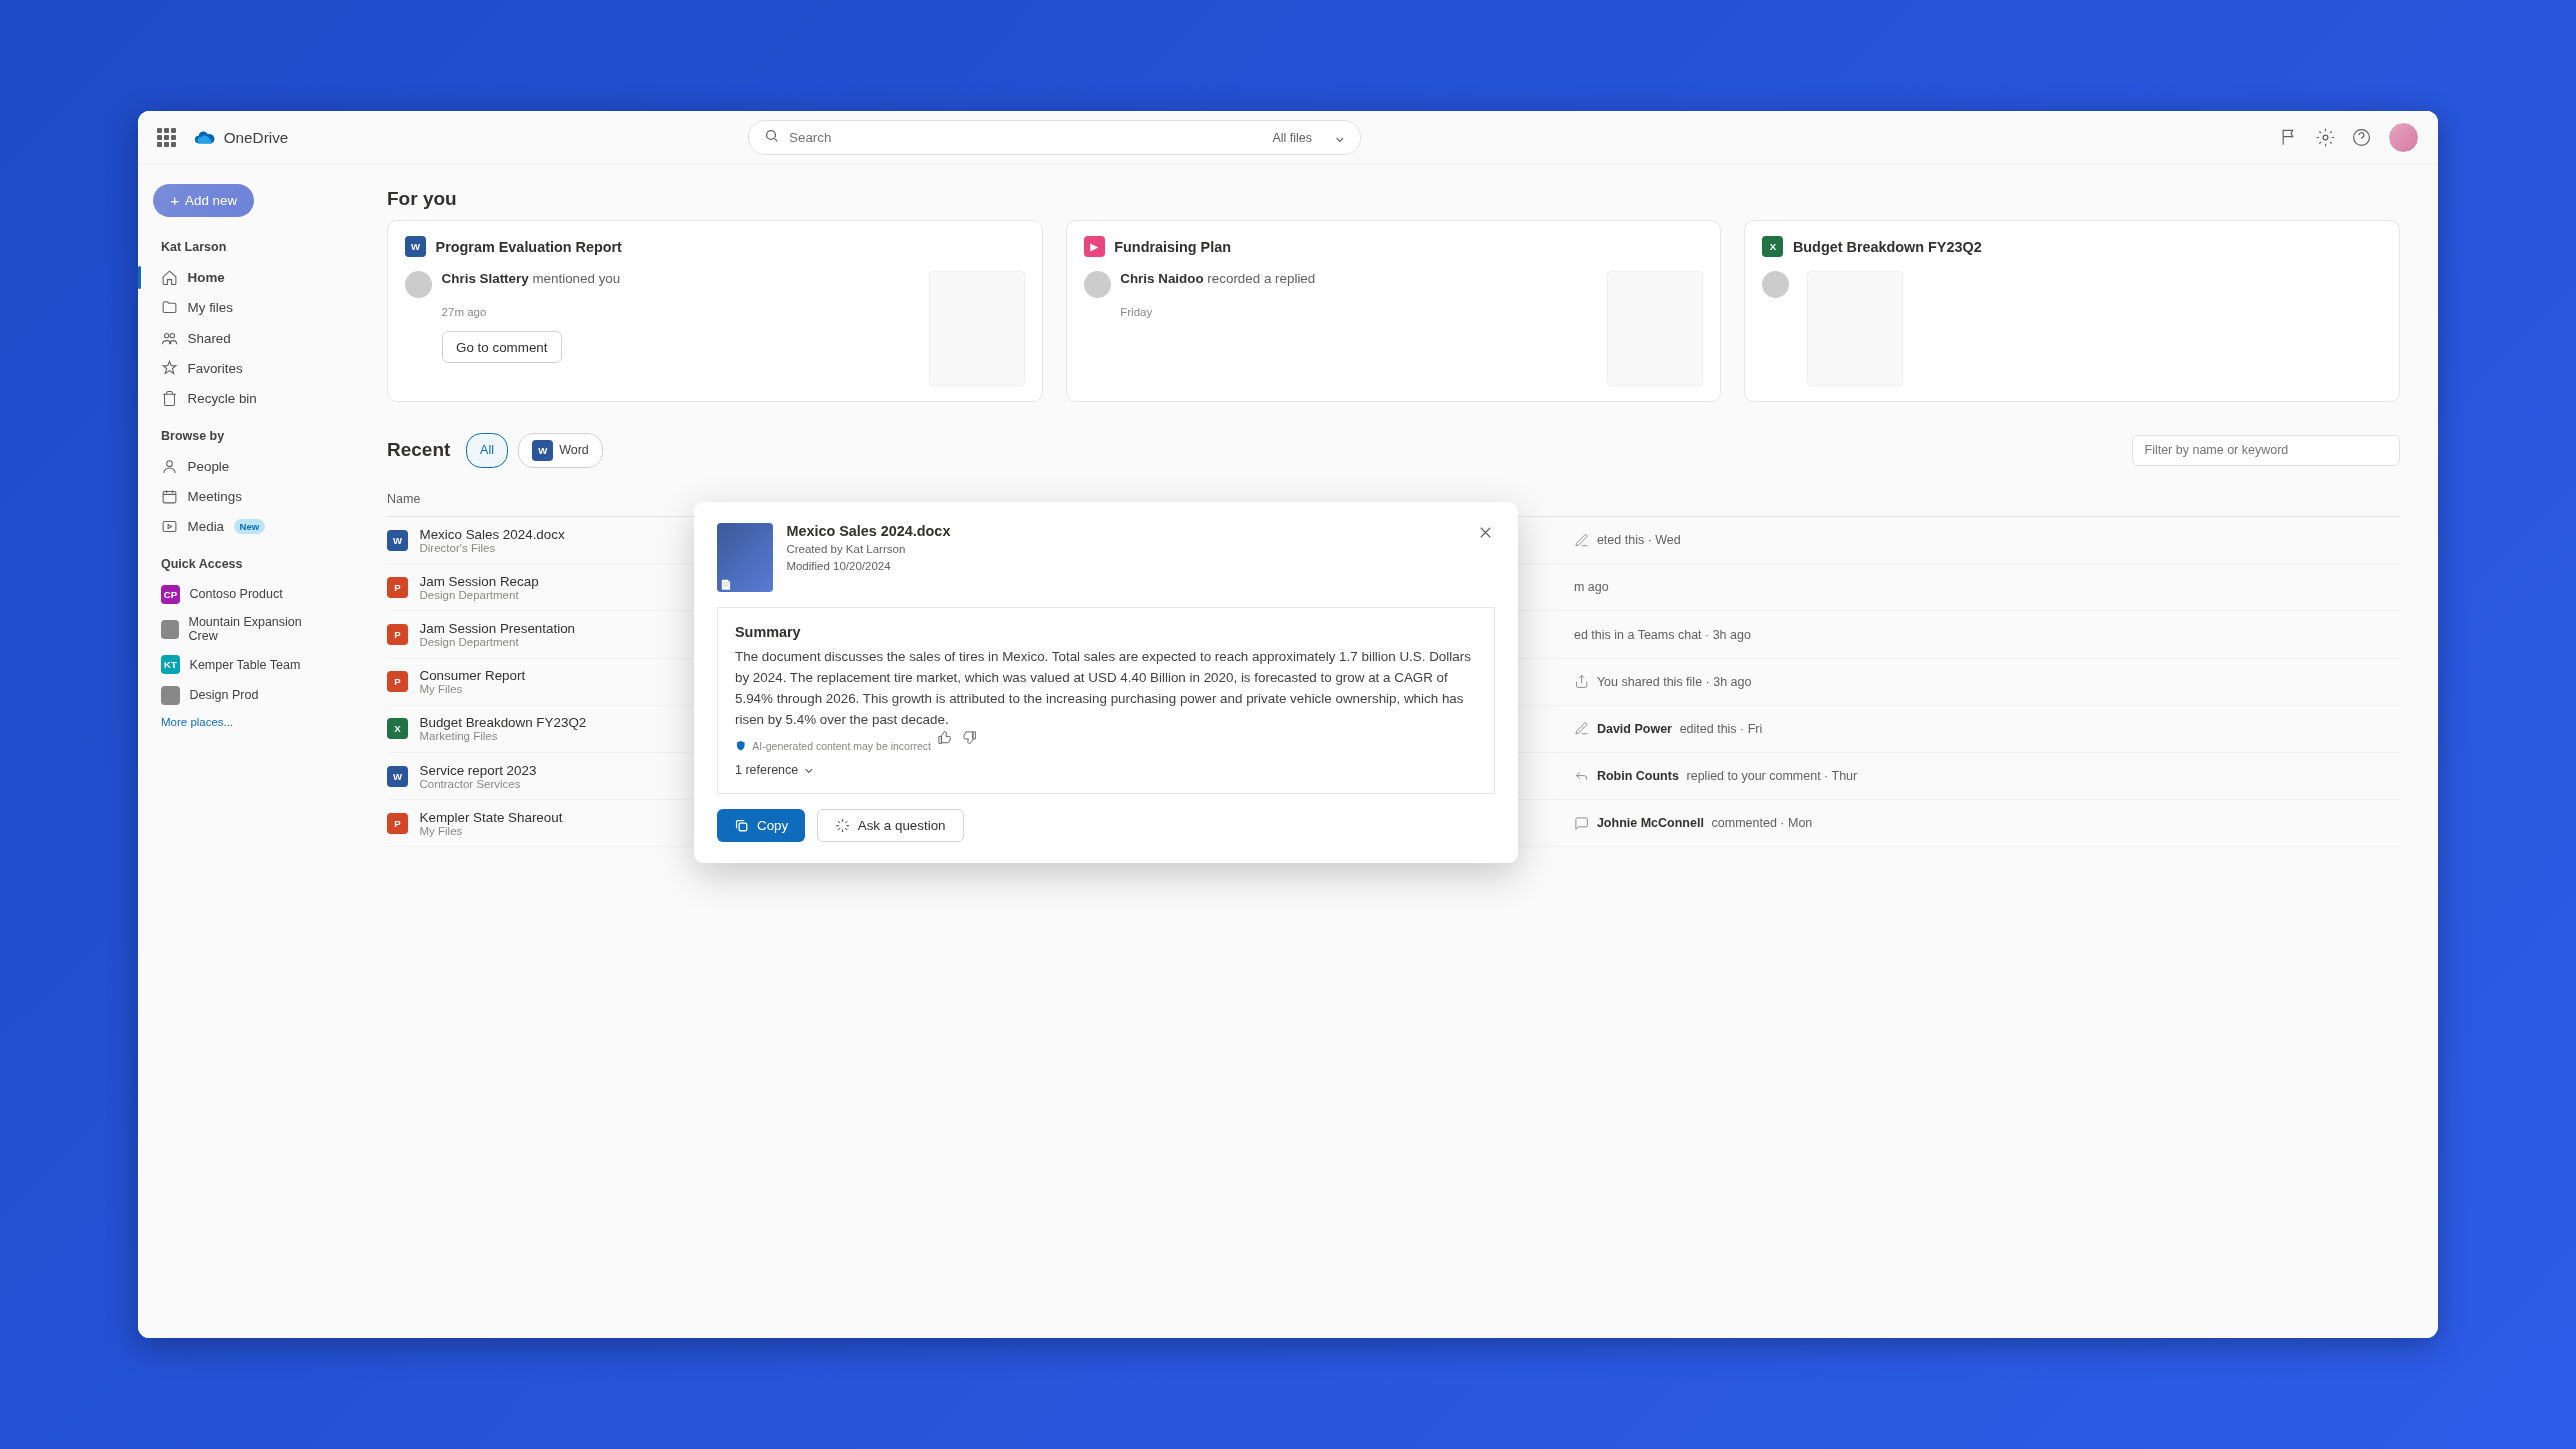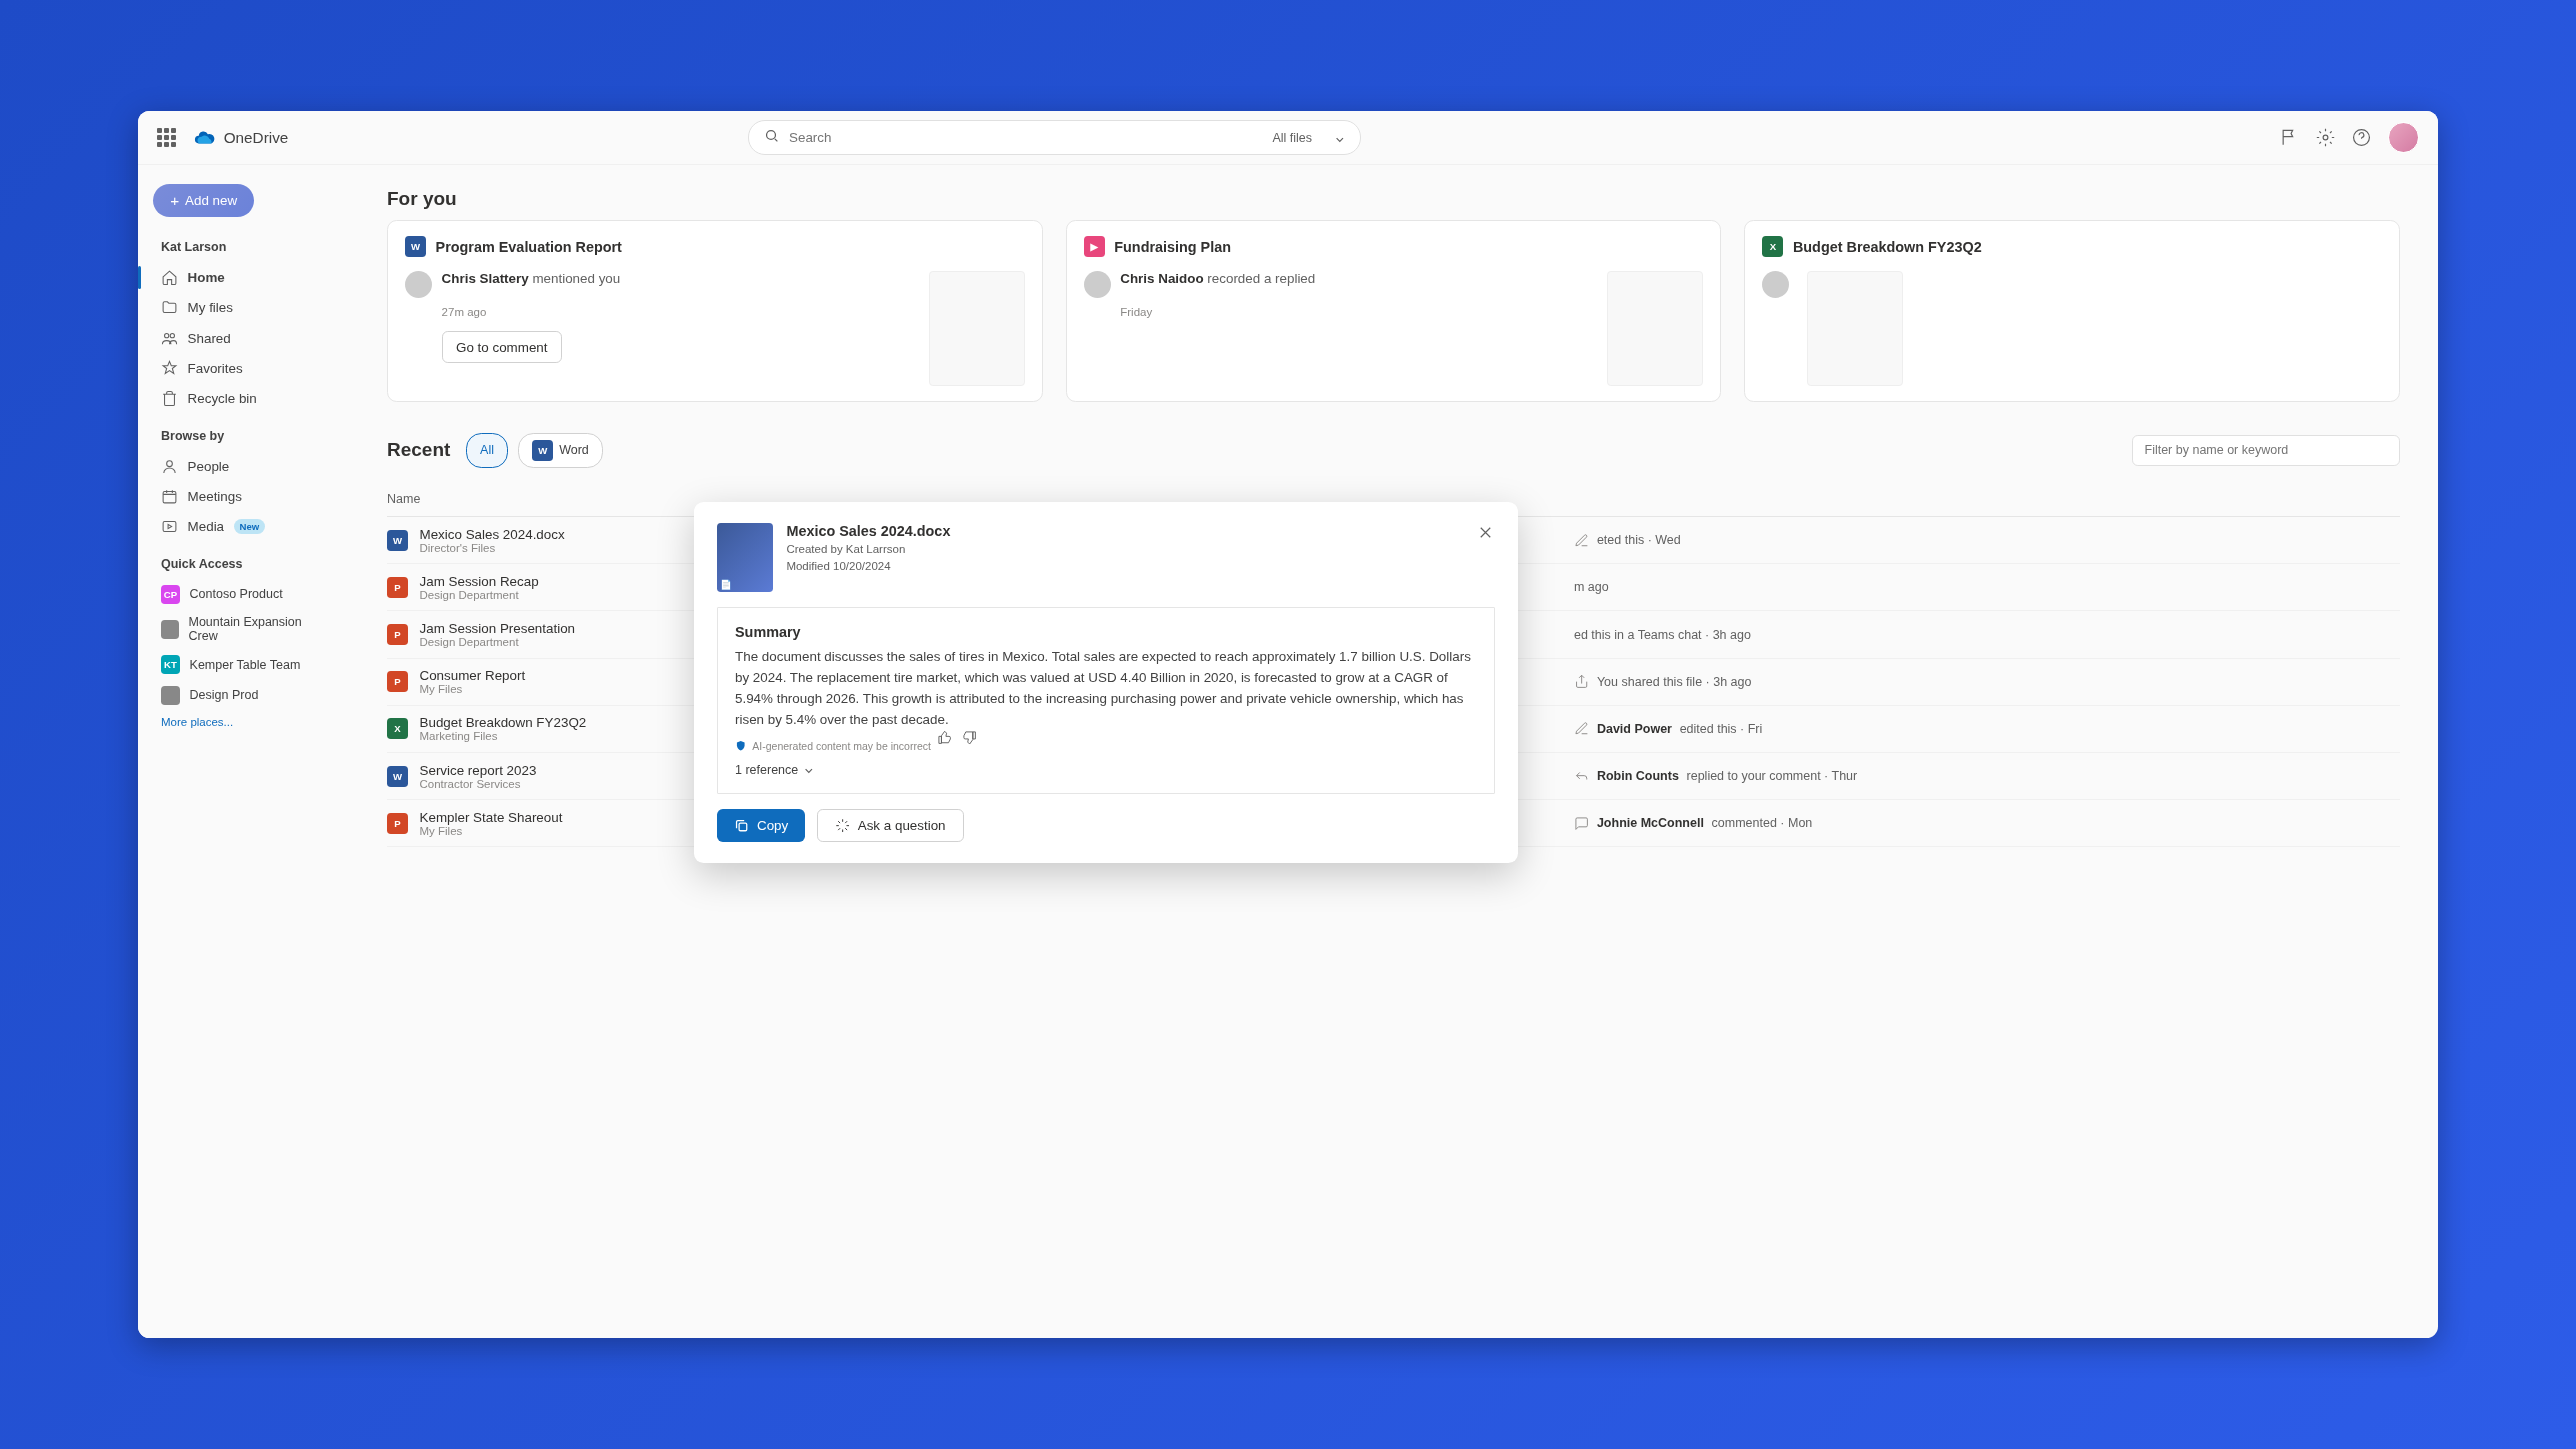--- a/index.html
+++ b/index.html
@@ -209,21 +209,21 @@
               <rect x="3" y="5" width="18" height="14" rx="2"></rect>
               <path d="M10 9l5 3-5 3V9z"></path>
             </svg>
             <span>Media</span>
             <span class="new-badge">New</span>
           </div>
         </div>
       <div class="sidebar-section-label">Quick Access</div>
       <div id="sidebar-quick">
           <div class="quick-access-item">
-            <span class="qa-badge" style="background:#d946ef">CP</span>
+            <span class="qa-badge" style="background:#a21caf">CP</span>
             <span>Contoso Product</span>
           </div>
           <div class="quick-access-item">
             <span class="qa-badge" style="background:#888"></span>
             <span>Mountain Expansion Crew</span>
           </div>
           <div class="quick-access-item">
             <span class="qa-badge" style="background:#00a5b5">KT</span>
             <span>Kemper Table Team</span>
           </div>

